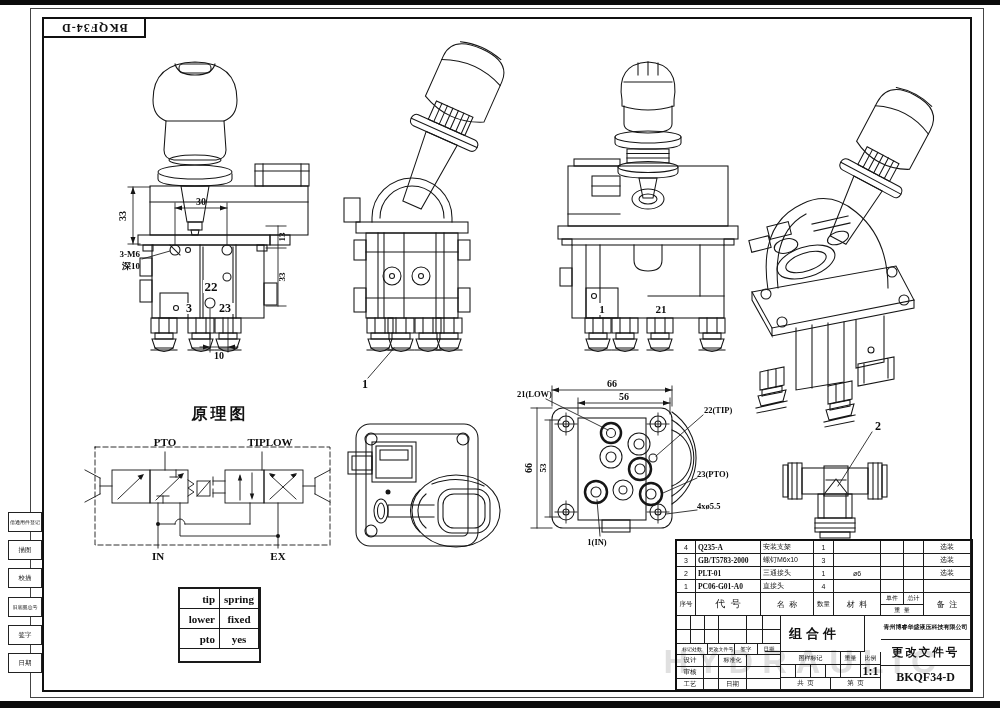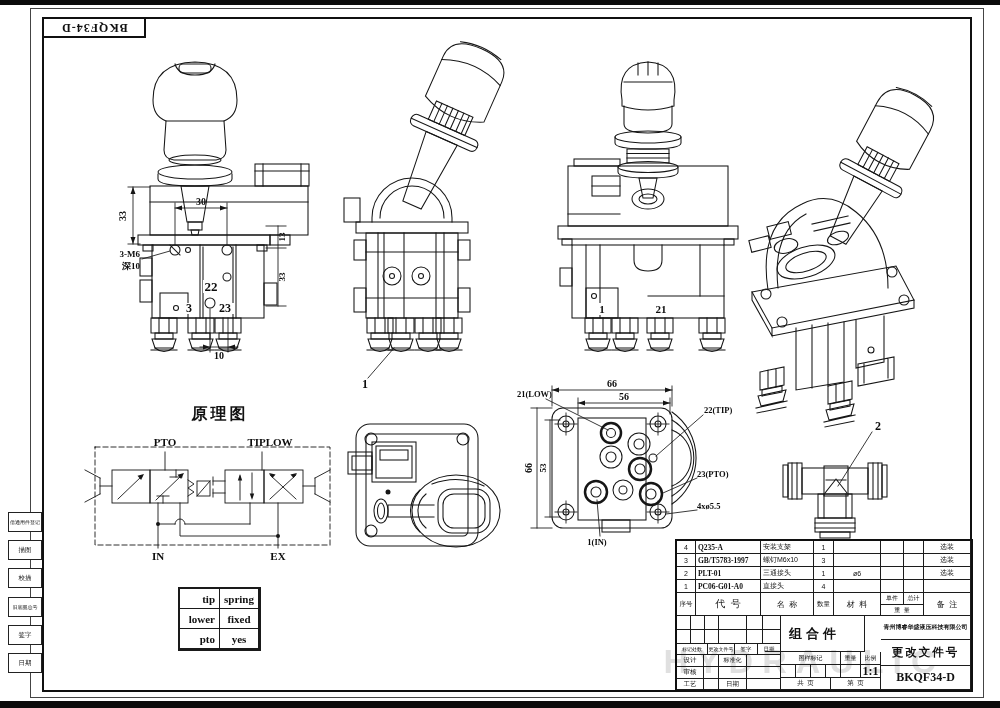--- a/index.html
+++ b/index.html
@@ -17,21 +17,21 @@
 svg path,svg rect,svg circle,svg ellipse,svg polyline,svg line{fill:none;stroke:#161616;stroke-width:1.05;stroke-linecap:square;stroke-linejoin:miter}
 svg .dm{stroke-width:.85}
 svg .thk{stroke-width:2.5}
 svg .dash{stroke-dasharray:5 3;stroke-width:.9}
 .thin path,.thin rect,.thin circle,.thin polyline{stroke-width:.9}
 svg .ar,svg .dot{fill:#161616;stroke:none}
 svg .wbg{fill:#fff;stroke:none}
 svg text{fill:#0d0d0d;stroke:none;font:bold 10px "Liberation Serif",serif}
 svg text.t13{font-size:13px}svg text.t12{font-size:12px}svg text.t11{font-size:11px}svg text.t9{font-size:9px}svg text.t85{font-size:8.5px}
 #schtitle{position:absolute;left:178px;top:404px;width:84px;text-align:center;font:bold 16px "Liberation Sans",sans-serif;letter-spacing:3px;z-index:2}
-#ftable{position:absolute;left:178px;top:587px;width:83px;height:64px;border:2px solid #1a1a1a;z-index:2;background:transparent}
+#ftable{position:absolute;left:178px;top:587px;width:83px;height:76px;border:2px solid #1a1a1a;z-index:2;background:transparent}
 #ftable .fc{position:absolute;border-right:1px solid #1a1a1a;border-bottom:1px solid #1a1a1a;font:bold 11px "Liberation Serif",serif;display:flex;align-items:center}
 #params{position:absolute;left:408px;top:582px;width:272px;z-index:2}
 #params .ptitle{margin-left:30px;font:bold 15px "Liberation Sans",sans-serif;letter-spacing:4px}
 #params .pitem{font:600 11px "Liberation Sans",sans-serif;line-height:16.5px;white-space:nowrap}
 #tbwrap{position:absolute;left:675px;top:539px;width:298px;height:153px;border:2px solid #101010;z-index:2}
 .c{position:absolute;border-right:1px solid #1c1c1c;border-bottom:1px solid #1c1c1c;display:flex;align-items:center;justify-content:center;font-size:7px;white-space:nowrap;overflow:hidden}
 .cl{justify-content:flex-start;padding-left:2px}
 .pre{white-space:pre}
 .srf{font-family:"Liberation Serif",serif;font-weight:bold}
 </style>
@@ -415,21 +415,21 @@
   <div class="c" style="left:0;top:0;width:19px;height:13px">4</div>
   <div class="c cl srf" style="left:19px;top:0;width:65px;height:13px;font-size:7.5px">Q235-A</div>
   <div class="c cl" style="left:84px;top:0;width:53px;height:13px">安装支架</div>
   <div class="c" style="left:137px;top:0;width:20px;height:13px">1</div>
   <div class="c" style="left:157px;top:0;width:47px;height:13px"></div>
   <div class="c" style="left:204px;top:0;width:23px;height:13px"></div>
   <div class="c" style="left:227px;top:0;width:20px;height:13px"></div>
   <div class="c" style="left:247px;top:0;width:47px;height:13px">选装</div>
 
   <div class="c" style="left:0;top:13px;width:19px;height:13px">3</div>
-  <div class="c cl srf" style="left:19px;top:13px;width:65px;height:13px;font-size:7.5px">GB/T5783-1997</div>
+  <div class="c cl srf" style="left:19px;top:13px;width:65px;height:13px;font-size:7.5px">GB/T5783-2000</div>
   <div class="c cl" style="left:84px;top:13px;width:53px;height:13px">螺钉M6x10</div>
   <div class="c" style="left:137px;top:13px;width:20px;height:13px">3</div>
   <div class="c" style="left:157px;top:13px;width:47px;height:13px"></div>
   <div class="c" style="left:204px;top:13px;width:23px;height:13px"></div>
   <div class="c" style="left:227px;top:13px;width:20px;height:13px"></div>
   <div class="c" style="left:247px;top:13px;width:47px;height:13px">选装</div>
 
   <div class="c" style="left:0;top:26px;width:19px;height:13px">2</div>
   <div class="c cl srf" style="left:19px;top:26px;width:65px;height:13px;font-size:7.5px">PLT-01</div>
   <div class="c cl" style="left:84px;top:26px;width:53px;height:13px">三通接头</div>

